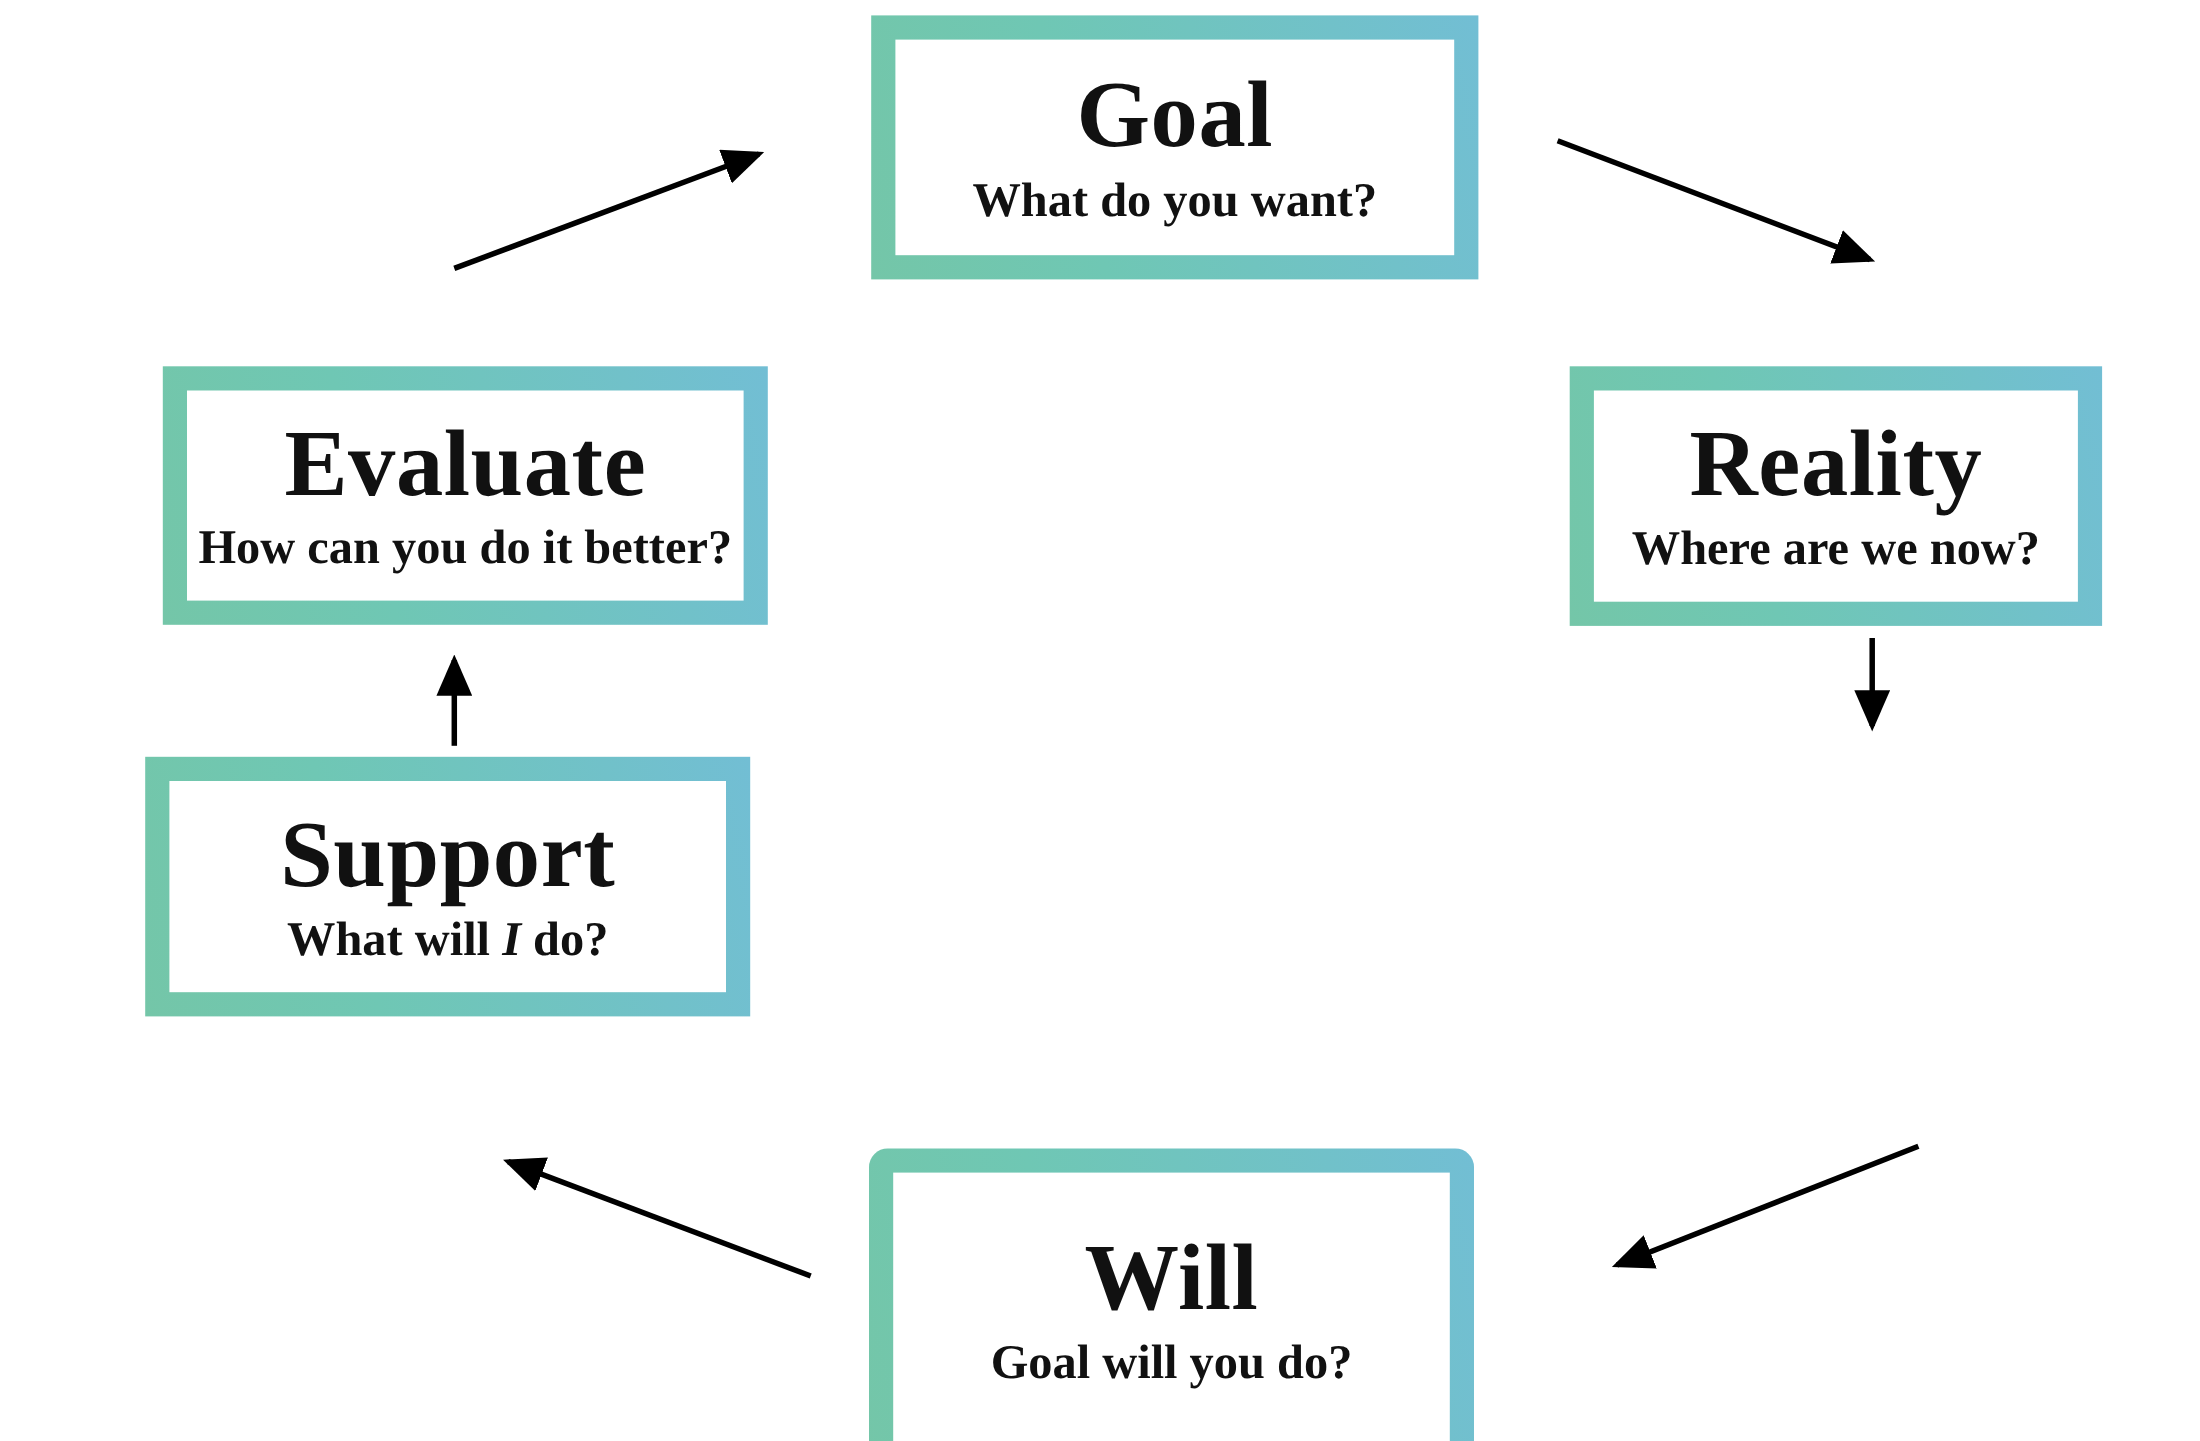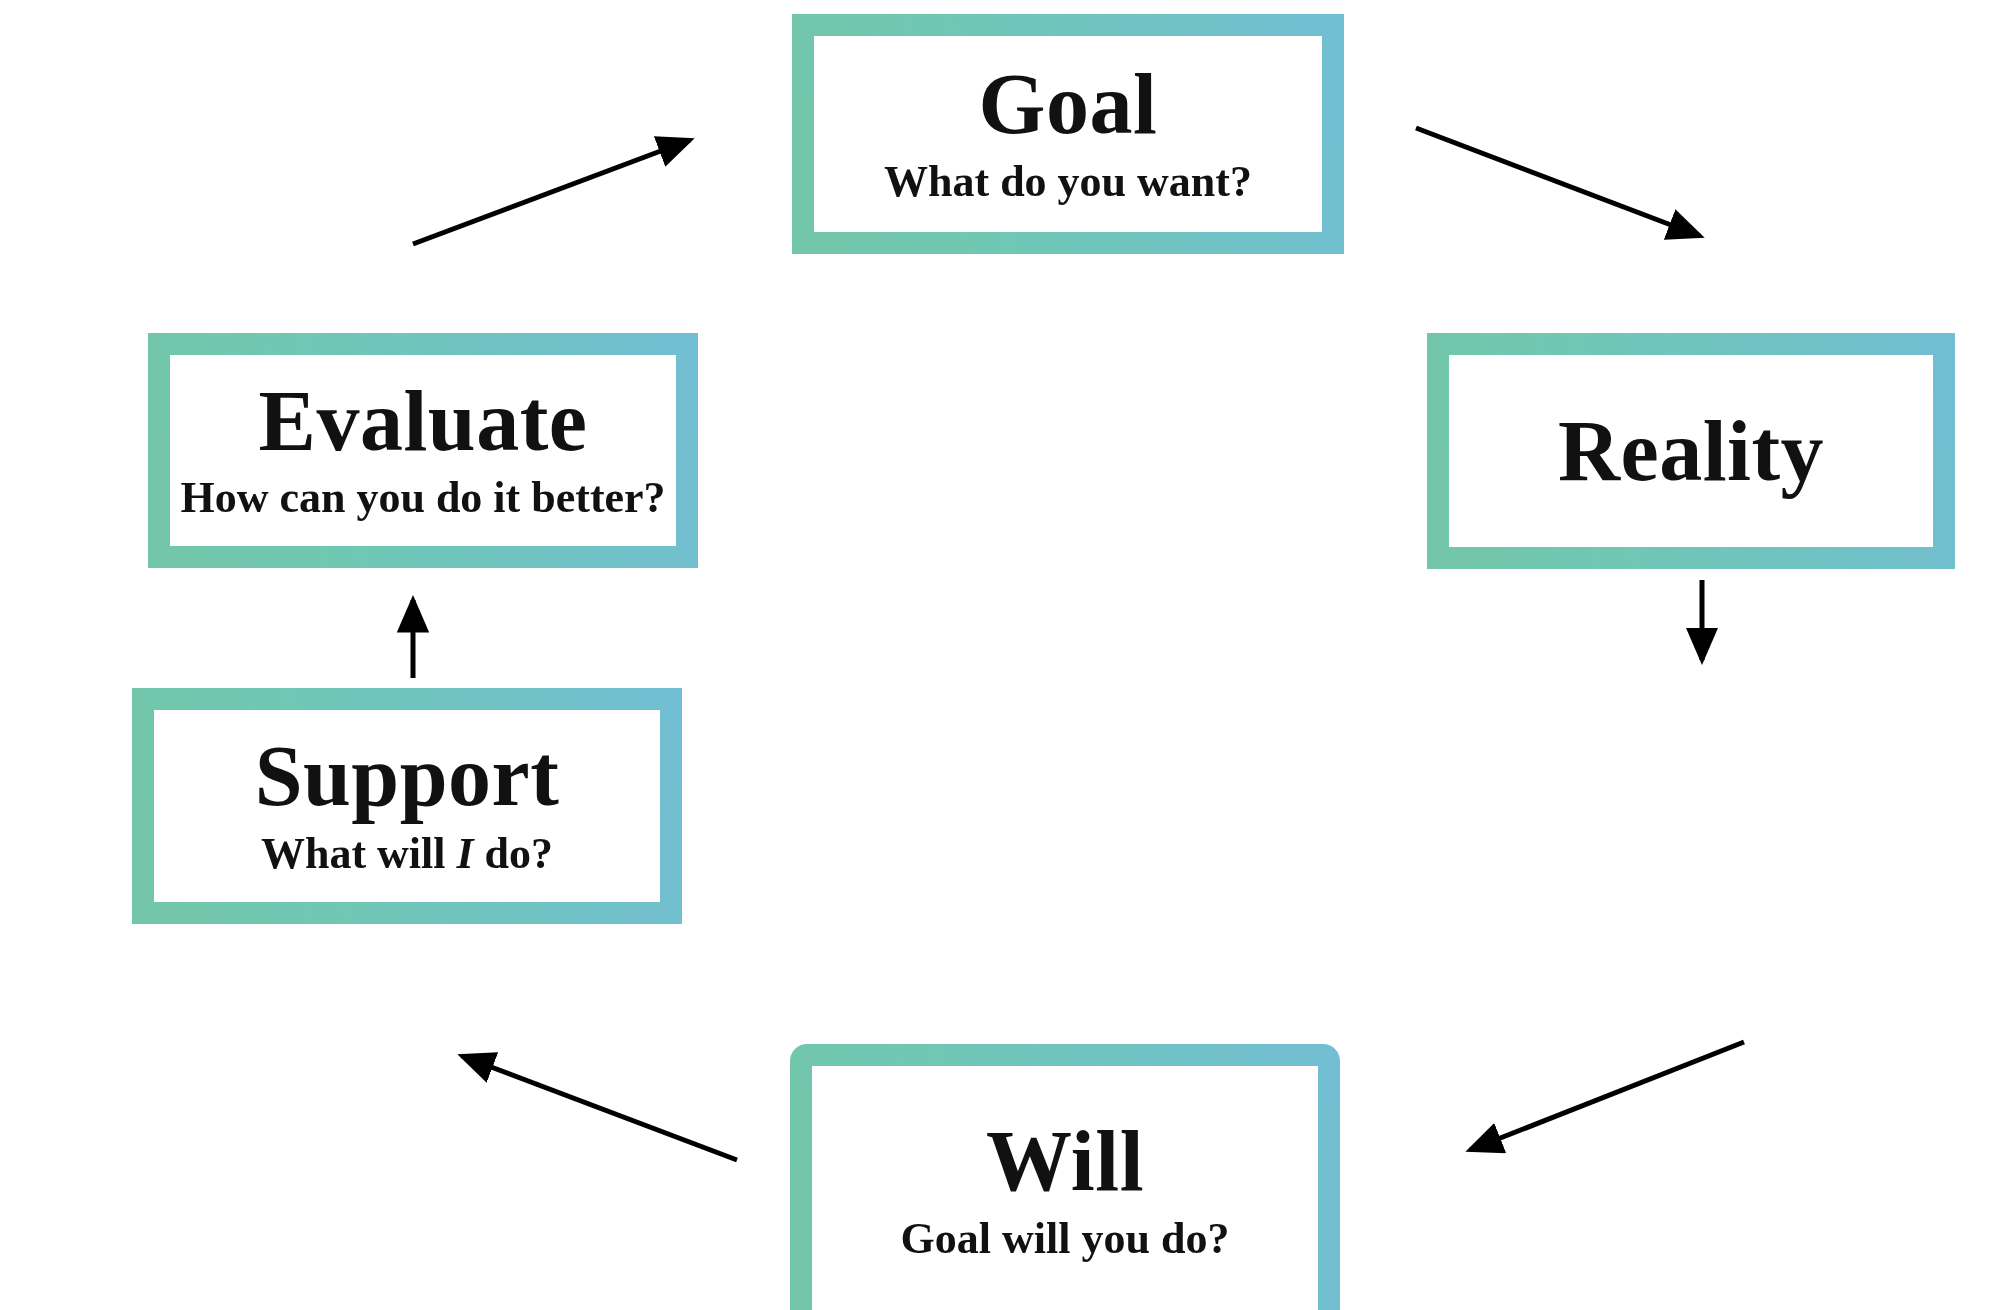--- a/index.html
+++ b/index.html
@@ -55,21 +55,21 @@
     line-height: 1.2;
     color: #111111;
     margin-top: 6px;
     white-space: nowrap;
   }
   .node-subtitle .em {
     font-style: italic;
   }
   
   .node-goal     { left:  792px; top:   14px; width: 552px; height: 240px; }
-  .node-reality  { left: 1427px; top:  333px; width: 528px; height: 236px; }
+  .node-reality  { left: 1427px; top:  333px; width: 484px; height: 236px; }
   .node-options  { left: 1410px; top:  688px; width: 550px; height: 237px; }
   .node-will     { left:  790px; top: 1044px; width: 550px; height: 294px; border-radius: 17px; }
   .node-support  { left:  132px; top:  688px; width: 550px; height: 236px; }
   .node-evaluate { left:  148px; top:  333px; width: 550px; height: 235px; }
 </style>
 </head>
 <body>
 
 <div class="canvas">
 
@@ -90,20 +90,21 @@
   <div class="node node-goal">
     <div class="node-inner">
       <div class="node-title">Goal</div>
       <div class="node-subtitle">What do you want?</div>
     </div>
   </div>
 
   <div class="node node-reality">
     <div class="node-inner">
       <div class="node-title">Reality</div>
+      <div class="node-subtitle">Where are we now?</div>
     </div>
   </div>
 
 
   <div class="node node-will">
     <div class="node-inner">
       <div class="node-title">Will</div>
       <div class="node-subtitle">Goal will you do?</div>
     </div>
   </div>

